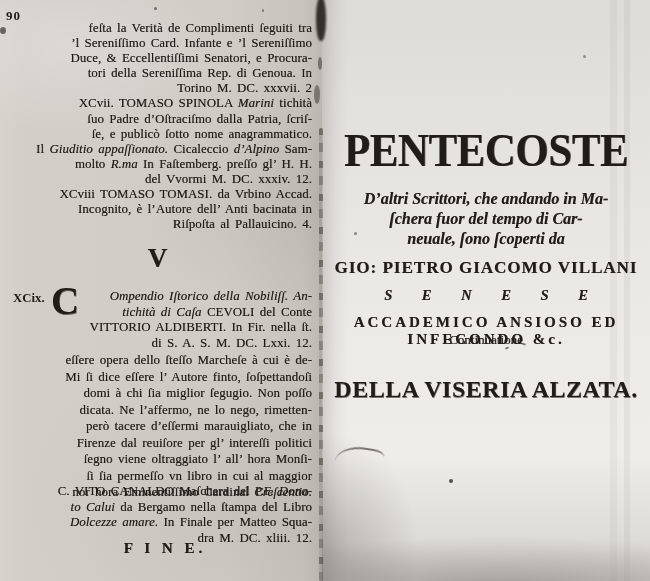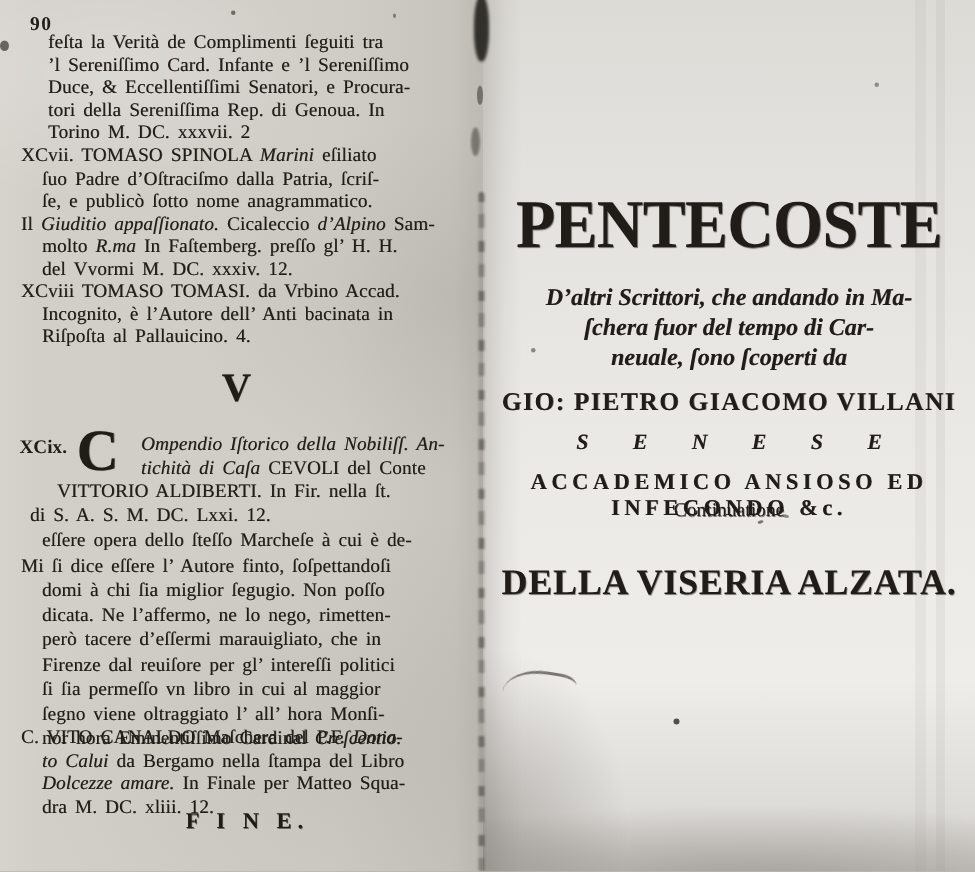--- a/index.html
+++ b/index.html
@@ -49,40 +49,40 @@
   .d2{left:154px;top:7px;width:3px;height:3px;opacity:.6;}
   .d3{left:262px;top:9px;width:2px;height:3px;opacity:.5;}
   .d4{left:0px;top:27px;width:6px;height:7px;opacity:.65;filter:blur(.4px);}
   .d5{left:583px;top:55px;width:3px;height:3px;opacity:.45;}
   .d6{left:505px;top:347px;width:4px;height:2px;opacity:.6;transform:rotate(-20deg);}
   .d7{left:521px;top:343px;width:5px;height:2px;opacity:.55;transform:rotate(15deg);}
   .d8{left:354px;top:232px;width:3px;height:3px;opacity:.5;}
   
   .tline{white-space:nowrap;text-shadow:.3px .3px .4px rgba(32,28,22,.55);}
   .it{font-style:italic;}
-  .textcol{position:absolute;left:14px;width:312px;font-size:12.8px;word-spacing:2px;letter-spacing:.1px;}
+  .textcol{position:absolute;left:0;width:312px;font-size:12.8px;word-spacing:2px;letter-spacing:.1px;text-align:right;}
   .c1{padding-left:18px;}     
   .hang{padding-left:14px;}   
   .flush{padding-left:0;}
   .dc{padding-left:80px;}     
   .m{padding-left:24px;}
   .s{padding-left:6px;}
   .block-a{top:21px;line-height:15.1px;}
   .v-head{position:absolute;left:0;top:243px;width:315px;text-align:center;
     font-size:27px;font-weight:bold;text-shadow:.4px .4px .5px rgba(30,26,20,.6);}
   .xcix-label{position:absolute;left:13px;top:291px;font-size:12.8px;font-weight:bold;}
   .dropcap{position:absolute;left:51px;top:283px;font-size:39px;line-height:36px;font-weight:bold;
     text-shadow:.5px .5px .5px rgba(30,26,20,.6);}
   .block-b{top:289px;line-height:15.5px;}
   .block-c{top:352px;line-height:16.5px;}
   .block-d{top:484px;line-height:15.5px;}
   .fine{position:absolute;left:0;top:540px;width:330px;text-align:center;
     font-size:15px;font-weight:bold;letter-spacing:4px;
     text-shadow:.4px .4px .4px rgba(30,26,20,.55);}
-  .pagenum{position:absolute;left:20px;top:8px;font-size:13px;font-weight:bold;letter-spacing:1px;}
+  .pagenum{position:absolute;left:6px;top:8px;font-size:13px;font-weight:bold;letter-spacing:1px;}
   
   .rp{position:absolute;left:0;width:328px;text-align:center;}
   .title{top:126px;font-size:43px;font-weight:bold;line-height:50px;letter-spacing:-.5px;
     transform:scaleY(1.06);text-shadow:.6px .6px .6px rgba(28,24,18,.55);}
   .subtitle{top:189px;font-style:italic;font-size:16px;line-height:20px;font-weight:bold;
     text-shadow:.3px .3px .3px rgba(28,24,18,.45);}
   .subtitle .tline{white-space:nowrap;}
   .author{top:258px;font-size:17px;font-weight:bold;letter-spacing:1px;
     text-shadow:.4px .4px .4px rgba(28,24,18,.5);}
   .senese{top:287px;font-size:14.5px;font-weight:bold;font-style:italic;
@@ -101,21 +101,21 @@
 
   <div class="page-left">
     <div class="pagenum">90</div>
 
     <div class="textcol block-a">
         <div class="tline c1"><span>feſta la Verità de Complimenti ſeguiti tra</span></div>
         <div class="tline c1"><span>’l Sereniſſimo Card. Infante e ’l Sereniſſimo</span></div>
         <div class="tline c1"><span>Duce, &amp; Eccellentiſſimi Senatori, e Procura-</span></div>
         <div class="tline c1"><span>tori della Sereniſſima Rep. di Genoua. In</span></div>
         <div class="tline c1"><span>Torino M. DC. xxxvii. 2</span></div>
-        <div class="tline flush"><span>XCvii. TOMASO SPINOLA </span><span class="it">Marini</span><span> eſiliato</span></div>
+        <div class="tline flush"><span>XCvii. TOMASO SPINOLA </span><span class="it">Marini</span><span> tichità</span></div>
         <div class="tline hang"><span>ſuo Padre d’Oſtraciſmo dalla Patria, ſcriſ-</span></div>
         <div class="tline hang"><span>ſe, e publicò ſotto nome anagrammatico.</span></div>
         <div class="tline flush"><span>Il </span><span class="it">Giuditio appaſſionato.</span><span> Cicaleccio </span><span class="it">d’Alpino</span><span> Sam-</span></div>
         <div class="tline hang"><span>molto </span><span class="it">R.ma</span><span> In Faſtemberg. preſſo gl’ H. H.</span></div>
         <div class="tline hang"><span>del Vvormi M. DC. xxxiv. 12.</span></div>
         <div class="tline flush"><span>XCviii TOMASO TOMASI. da Vrbino Accad.</span></div>
         <div class="tline hang"><span>Incognito, è l’Autore dell’ Anti bacinata in</span></div>
         <div class="tline hang"><span>Riſpoſta al Pallauicino. 4.</span></div>
       </div>
 
@@ -130,22 +130,22 @@
         <div class="tline s"><span>di S. A. S. M. DC. Lxxi. 12.</span></div>
       </div>
 
     <div class="textcol block-c">
         <div class="tline hang"><span>eſſere opera dello ſteſſo Marcheſe à cui è de-</span></div>
         <div class="tline flush"><span>Mi ſi dice eſſere l’ Autore finto, ſoſpettandoſi</span></div>
         <div class="tline hang"><span>domi à chi ſia miglior ſegugio. Non poſſo</span></div>
         <div class="tline hang"><span>dicata. Ne l’affermo, ne lo nego, rimetten-</span></div>
         <div class="tline hang"><span>però tacere d’eſſermi marauigliato, che in</span></div>
         <div class="tline hang"><span>Firenze dal reuiſore per gl’ intereſſi politici</span></div>
+        <div class="tline hang"><span>ſegno viene oltraggiato l’ all’ hora Monſi-</span></div>
         <div class="tline hang"><span>ſi ſia permeſſo vn libro in cui al maggior</span></div>
-        <div class="tline hang"><span>ſegno viene oltraggiato l’ all’ hora Monſi-</span></div>
         <div class="tline hang"><span>nor hora Eminentiſſimo Cardinal </span><span class="it">Creſcentio.</span></div>
       </div>
 
     <div class="textcol block-d">
         <div class="tline flush"><span>C. VITO CANALDO Maſchera del P.F. </span><span class="it">Dona-</span></div>
         <div class="tline hang"><span class="it">to Calui</span><span> da Bergamo nella ſtampa del Libro</span></div>
         <div class="tline hang"><span class="it">Dolcezze amare.</span><span> In Finale per Matteo Squa-</span></div>
         <div class="tline hang"><span>dra M. DC. xliii. 12.</span></div>
       </div>
 

